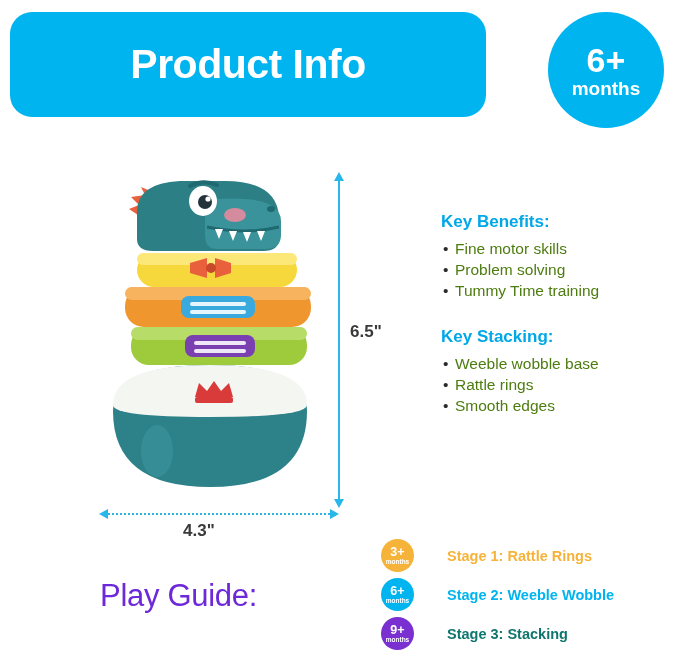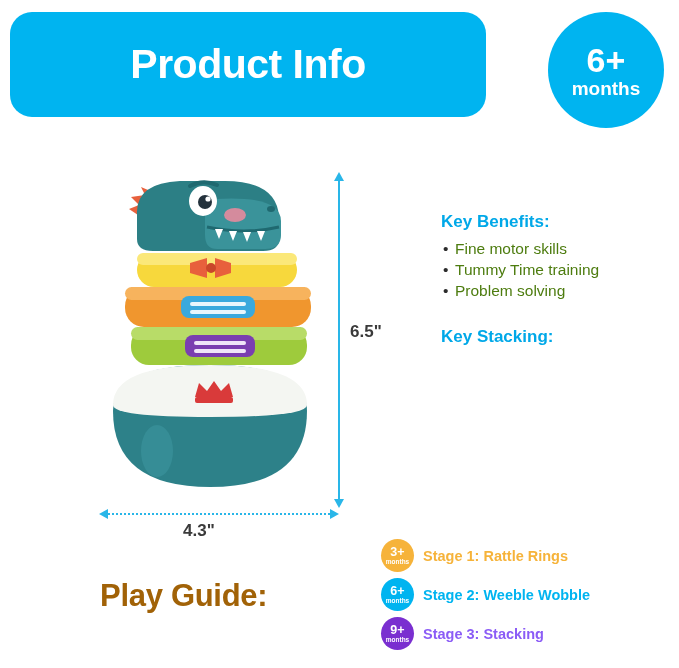--- a/index.html
+++ b/index.html
@@ -157,23 +157,23 @@
     left: 2px;
     top: 0;
     color: #2b2b2b;
   }
 
   
   .play-guide-title {
     position: absolute;
     left: 100px;
     top: 578px;
-    color: #a16207;
+    color: #6d28d9;
     font-size: 31px;
-    font-weight: bold;
+    font-weight: normal;
     letter-spacing: -0.3px;
   }
 
   .stages {
     position: absolute;
     left: 381px;
     top: 538px;
     width: 290px;
   }
   .stage-row {
@@ -201,20 +201,21 @@
   }
   .stage-badge .s-unit {
     font-size: 6.5px;
     font-weight: bold;
     line-height: 1;
     margin-top: 1px;
   }
   .stage-label {
     font-size: 14.5px;
     font-weight: bold;
+    margin-left: 24px;
   }
 </style>
 </head>
 <body>
 
 <div class="header-banner">
   <div class="title">Product Info</div>
 </div>
 
 <div class="age-badge">
@@ -296,25 +297,30 @@
 <div class="dim-horiz">
   <span class="arrow-left"></span>
   <span class="arrow-right"></span>
 </div>
 <div class="dim-horiz-label">4.3"</div>
 
 <div class="info-col">
   <h3 class="info-heading">Key Benefits:</h3>
   <ul class="info-list">
     <li>Fine motor skills</li>
+    <li>Problem solving</li>
     <li>Tummy Time training</li>
-    <li>Problem solving</li>
   </ul>
 
   <h3 class="info-heading">Key Stacking:</h3>
+  <ul class="info-list">
+    <li>Weeble wobble base</li>
+    <li>Rattle rings</li>
+    <li>Smooth edges</li>
+  </ul>
 </div>
 
 <div class="play-guide-title">Play Guide:</div>
 
 <div class="stages">
   <div class="stage-row">
     <div class="stage-badge" style="background:#f6b33a">
       <span class="s-num">3+</span>
       <span class="s-unit">months</span>
     </div>
@@ -327,15 +333,15 @@
       <span class="s-unit">months</span>
     </div>
     <div class="stage-label" style="color:#00b4f0">Stage 2: Weeble Wobble</div>
   </div>
 
   <div class="stage-row">
     <div class="stage-badge" style="background:#7a2fd0">
       <span class="s-num">9+</span>
       <span class="s-unit">months</span>
     </div>
-    <div class="stage-label" style="color:#8b5cf6">Stage 3: Stacking</div>
+    <div class="stage-label" style="color:#0f766e">Stage 3: Stacking</div>
   </div>
 </div>
 
 </body></html>

